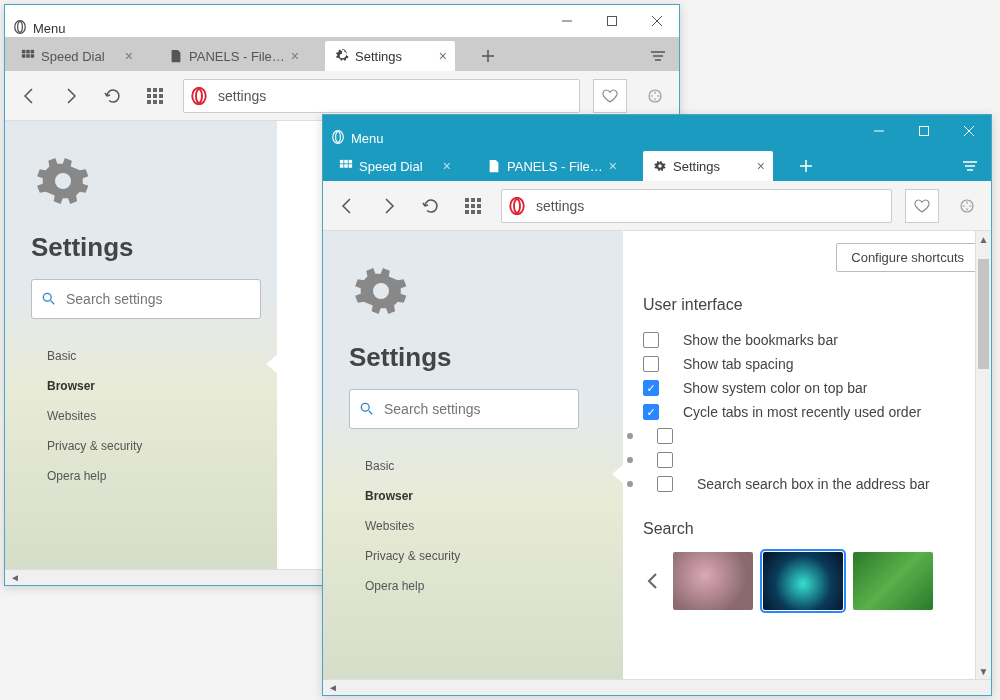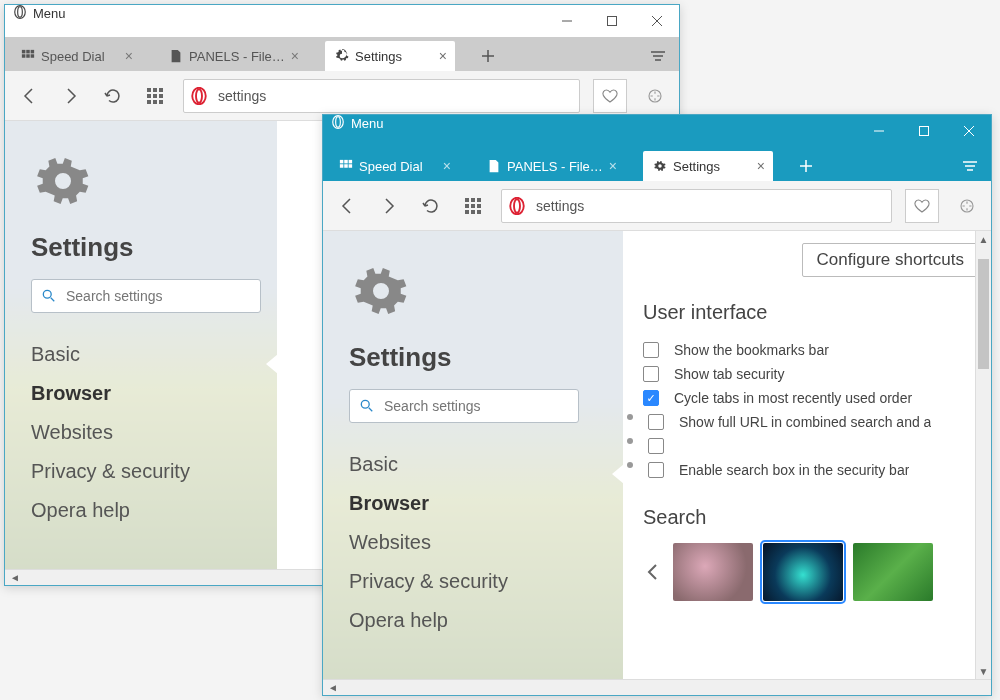--- a/index.html
+++ b/index.html
@@ -23,21 +23,21 @@
     flex-direction: column;
     overflow: hidden;
   }
   .win-a { left: 4px; top: 4px; width: 676px; height: 582px; }
   .win-b { left: 322px; top: 114px; width: 670px; height: 582px; }
 
   
   .titlebar {
     height: 32px;
     display: flex;
-    align-items: flex-start;
+    align-items: flex-end;
     justify-content: space-between;
     padding: 0 0 0 4px;
     flex: 0 0 auto;
   }
   .title-gray { background: #fff; color: #333; }
   .title-teal { background: #1a9bbf; color: #fff; }
   .title-left { display:flex; align-items:center; gap:6px; padding-left:4px;}
   .title-left svg { width:14px; height:14px; }
   .title-right { display:flex; align-items:center; }
   .wbtn {
@@ -119,51 +119,51 @@
     color:#444;
   }
   .sidebar::before {
     content:""; position:absolute; inset:0;
     background: rgba(245,245,245,0.78);
   }
   .sidebar > * { position:relative; }
   .gear-big { width:64px; height:64px; color:#888; margin-bottom:10px; }
   .side-title { font-size:26px; font-weight:600; color:#444; margin: 6px 0 16px; }
   .side-search {
-    height:34px; border:1px solid #b7c0c8; background:#fff; border-radius:3px;
+    height:40px; border:1px solid #b7c0c8; background:#fff; border-radius:3px;
     display:flex; align-items:center; padding:0 10px; gap:8px; margin-bottom:22px; width: 230px;
   }
   .side-search svg { width:14px; height:14px; color:#2a88c9; }
   .side-search input { border:none; outline:none; flex:1; font-size:14px; color:#777; }
   .nav-item {
-    font-size:20px; color:#555; padding:8px 0;
+    font-size:12px; color:#555; padding:8px 0;margin-left:16px;
   }
   .nav-item.active { font-weight:700; color:#333; }
   .pointer-notch {
     position:absolute; right:-1px; width:0; height:0;
     border-top:10px solid transparent;
     border-bottom:10px solid transparent;
     border-right:12px solid #fff;
   }
 
   
   .panel {
     flex:1; background:#fff; position:relative; overflow:hidden;
     padding: 12px 12px 10px 20px;
   }
   .cfg-btn {
-    border:1px solid #bbb; background:#fff; padding:6px 14px; font-size:17px; color:#444;
+    border:1px solid #bbb; background:#fff; padding:6px 14px; font-size:13px; color:#444;
     display:inline-block; margin-left:auto; border-radius:2px;
   }
   .cfg-row { display:flex; justify-content:flex-start; }
   .section-h {
-    font-size:20px; color:#444; margin:24px 0 14px;
+    font-size:16px; color:#444; margin:24px 0 14px;
   }
   .chk-row {
-    display:flex; gap:15px; font-size:14px; color:#444; padding:4px 0;
+    display:flex; align-items:center; gap:24px; font-size:14px; color:#444; padding:4px 0;
   }
   .chk {
     width:16px; height:16px; border:1px solid #888; border-radius:2px; flex:0 0 auto;
     display:flex; align-items:center; justify-content:center;
   }
   .chk.checked { background:#2a88ff; border-color:#2a88ff; }
   .chk.checked::after { content:"✓"; color:#fff; font-size:11px; line-height:1; }
   .bullet { width:6px; height:6px; background:#999; border-radius:50%; }
   .trunc { white-space:nowrap; overflow:hidden; text-overflow:clip; }
   .themes-row { display:flex; align-items:center; gap:10px; margin-top:10px; }
@@ -491,39 +491,42 @@
         </div>
 
       <div class="section-h">User interface</div>
 
       <div class="chk-row">
         <span class="chk"></span>
         <span class="trunc">Show the bookmarks bar</span>
       </div>
       <div class="chk-row">
         <span class="chk"></span>
-        <span class="trunc">Show tab security</span>
+        <span class="trunc">Show tab spacing</span>
+      </div>
+      <div class="chk-row">
+        <span class="chk checked"></span>
+        <span class="trunc">Show system color on top bar</span>
       </div>
       <div class="chk-row">
         <span class="chk checked"></span>
         <span class="trunc">Cycle tabs in most recently used order</span>
       </div>
       <div class="chk-row" style="margin-left:-16px">
         <span class="bullet"></span>
         <span class="chk"></span>
-        <span class="trunc">Show full URL in combined search and a</span>
       </div>
       <div class="chk-row" style="margin-left:-16px">
         <span class="bullet"></span>
         <span class="chk"></span>
       </div>
       <div class="chk-row" style="margin-left:-16px">
         <span class="bullet"></span>
         <span class="chk"></span>
-        <span class="trunc">Enable search box in the security bar</span>
+        <span class="trunc">Search search box in the address bar</span>
       </div>
 
       <div class="section-h">Search</div>
       <div class="themes-row">
         <svg class="chev" viewBox="0 0 20 20">
             <path d="M13 3l-7 7 7 7" fill="none" stroke="currentColor" stroke-width="2"></path>
           </svg>
         <div class="theme-thumb t1"></div>
         <div class="theme-thumb t2 theme-sel"></div>
         <div class="theme-thumb t3"></div>

